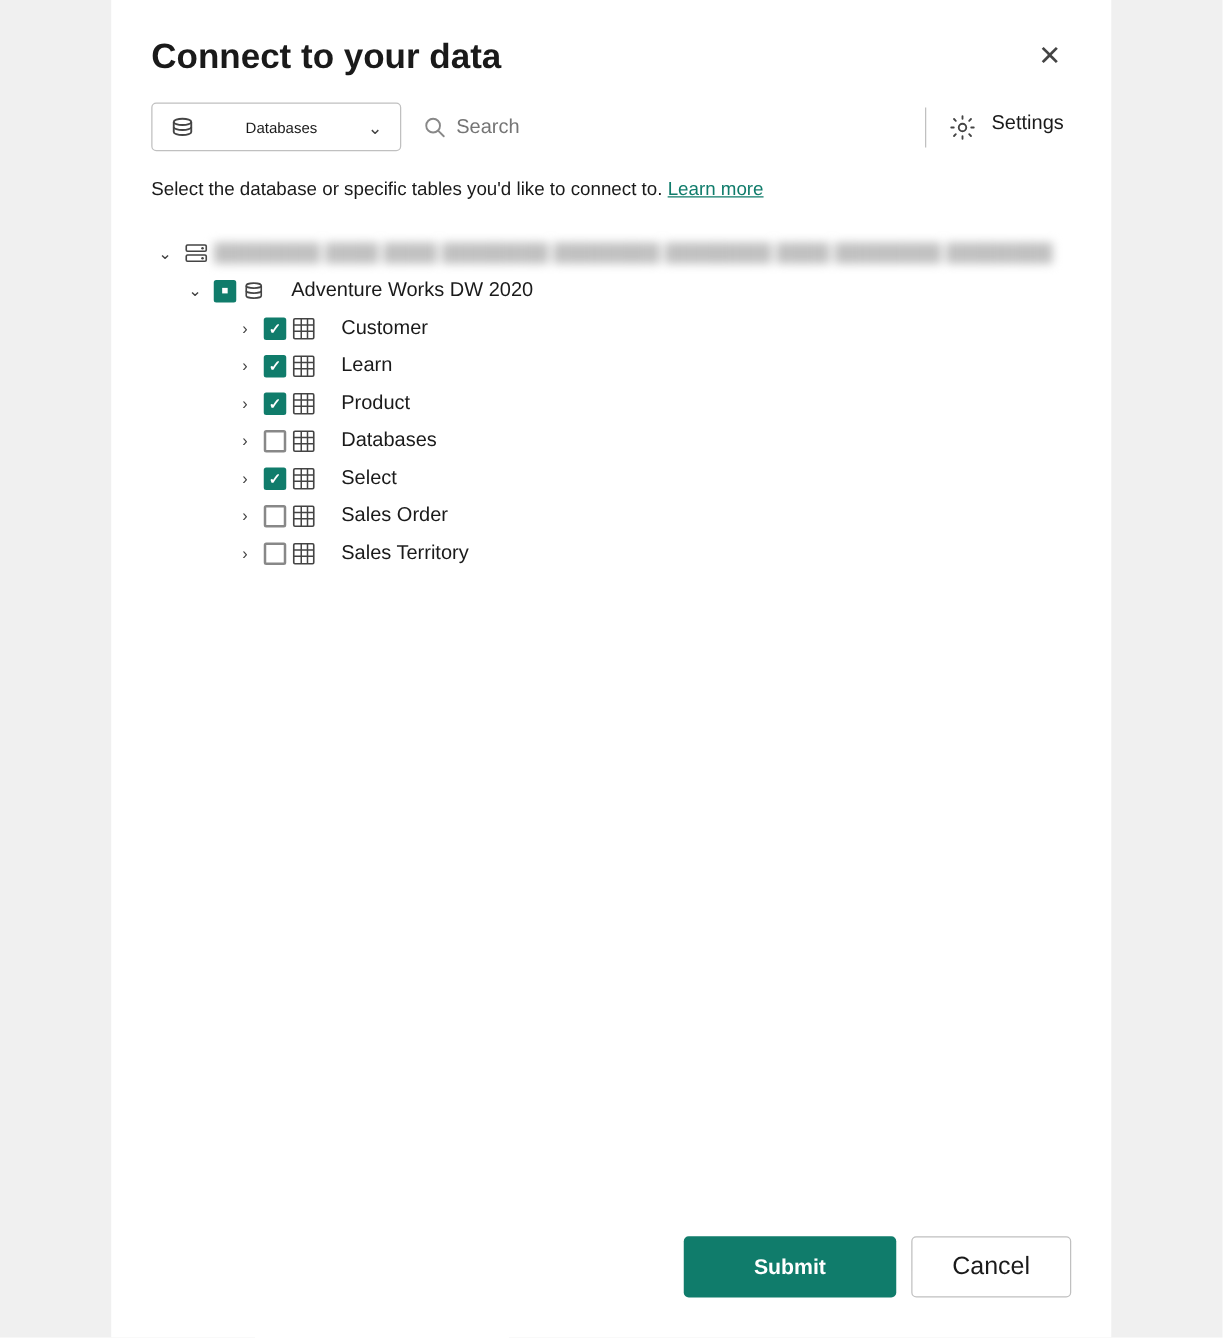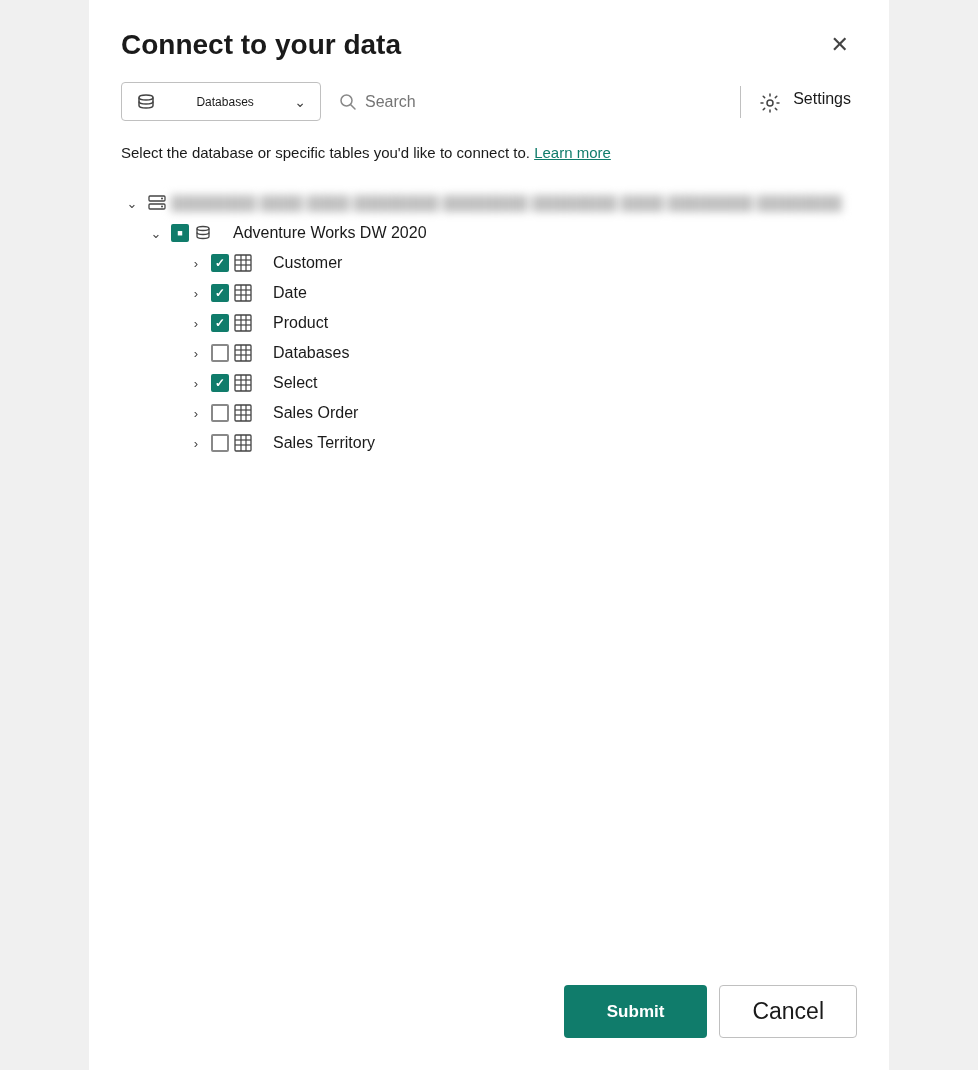--- a/index.html
+++ b/index.html
@@ -233,32 +233,32 @@
       justify-content: flex-end;
       gap: 12px;
       margin-top: 40px;
       padding-top: 16px;
     }
     .submit-btn {
       background: #107c6b;
       color: #fff;
       border: none;
       border-radius: 4px;
-      padding: 12px 43px;
+      padding: 12px 56px;
       font-size: 17px;
       font-weight: 600;
       cursor: pointer;
     }
     .cancel-btn {
       background: #fff;
       color: #1a1a1a;
       border: 1.5px solid #c0c0c0;
       border-radius: 4px;
       padding: 12px 32px;
-      font-size: 23px;
+      font-size: 20px;
       cursor: pointer;
     }
     
     .svg-icon { display: inline-block; vertical-align: middle; }
   </style>
 </head>
 <body>
 
 <div class="dialog">
 
@@ -358,21 +358,21 @@
           <span class="checkbox-green"></span>
           <span class="node-icon table-icon">
             <svg width="20" height="20" viewBox="0 0 20 20" fill="none">
       <rect x="2" y="2" width="16" height="16" rx="1" stroke="#444" stroke-width="1.3" fill="none"></rect>
       <line x1="8" y1="2" x2="8" y2="18" stroke="#444" stroke-width="1.2"></line>
       <line x1="13" y1="2" x2="13" y2="18" stroke="#444" stroke-width="1.2"></line>
       <line x1="2" y1="7" x2="18" y2="7" stroke="#444" stroke-width="1.2"></line>
       <line x1="2" y1="12" x2="18" y2="12" stroke="#444" stroke-width="1.2"></line>
     </svg>
           </span>
-          <span class="node-label">Date</span>
+          <span class="node-label">Learn</span>
         </div>
         <div class="tree-item tree-level-2">
           <button class="expand-btn">›</button>
           <span class="checkbox-green"></span>
           <span class="node-icon table-icon">
             <svg width="20" height="20" viewBox="0 0 20 20" fill="none">
       <rect x="2" y="2" width="16" height="16" rx="1" stroke="#444" stroke-width="1.3" fill="none"></rect>
       <line x1="8" y1="2" x2="8" y2="18" stroke="#444" stroke-width="1.2"></line>
       <line x1="13" y1="2" x2="13" y2="18" stroke="#444" stroke-width="1.2"></line>
       <line x1="2" y1="7" x2="18" y2="7" stroke="#444" stroke-width="1.2"></line>

